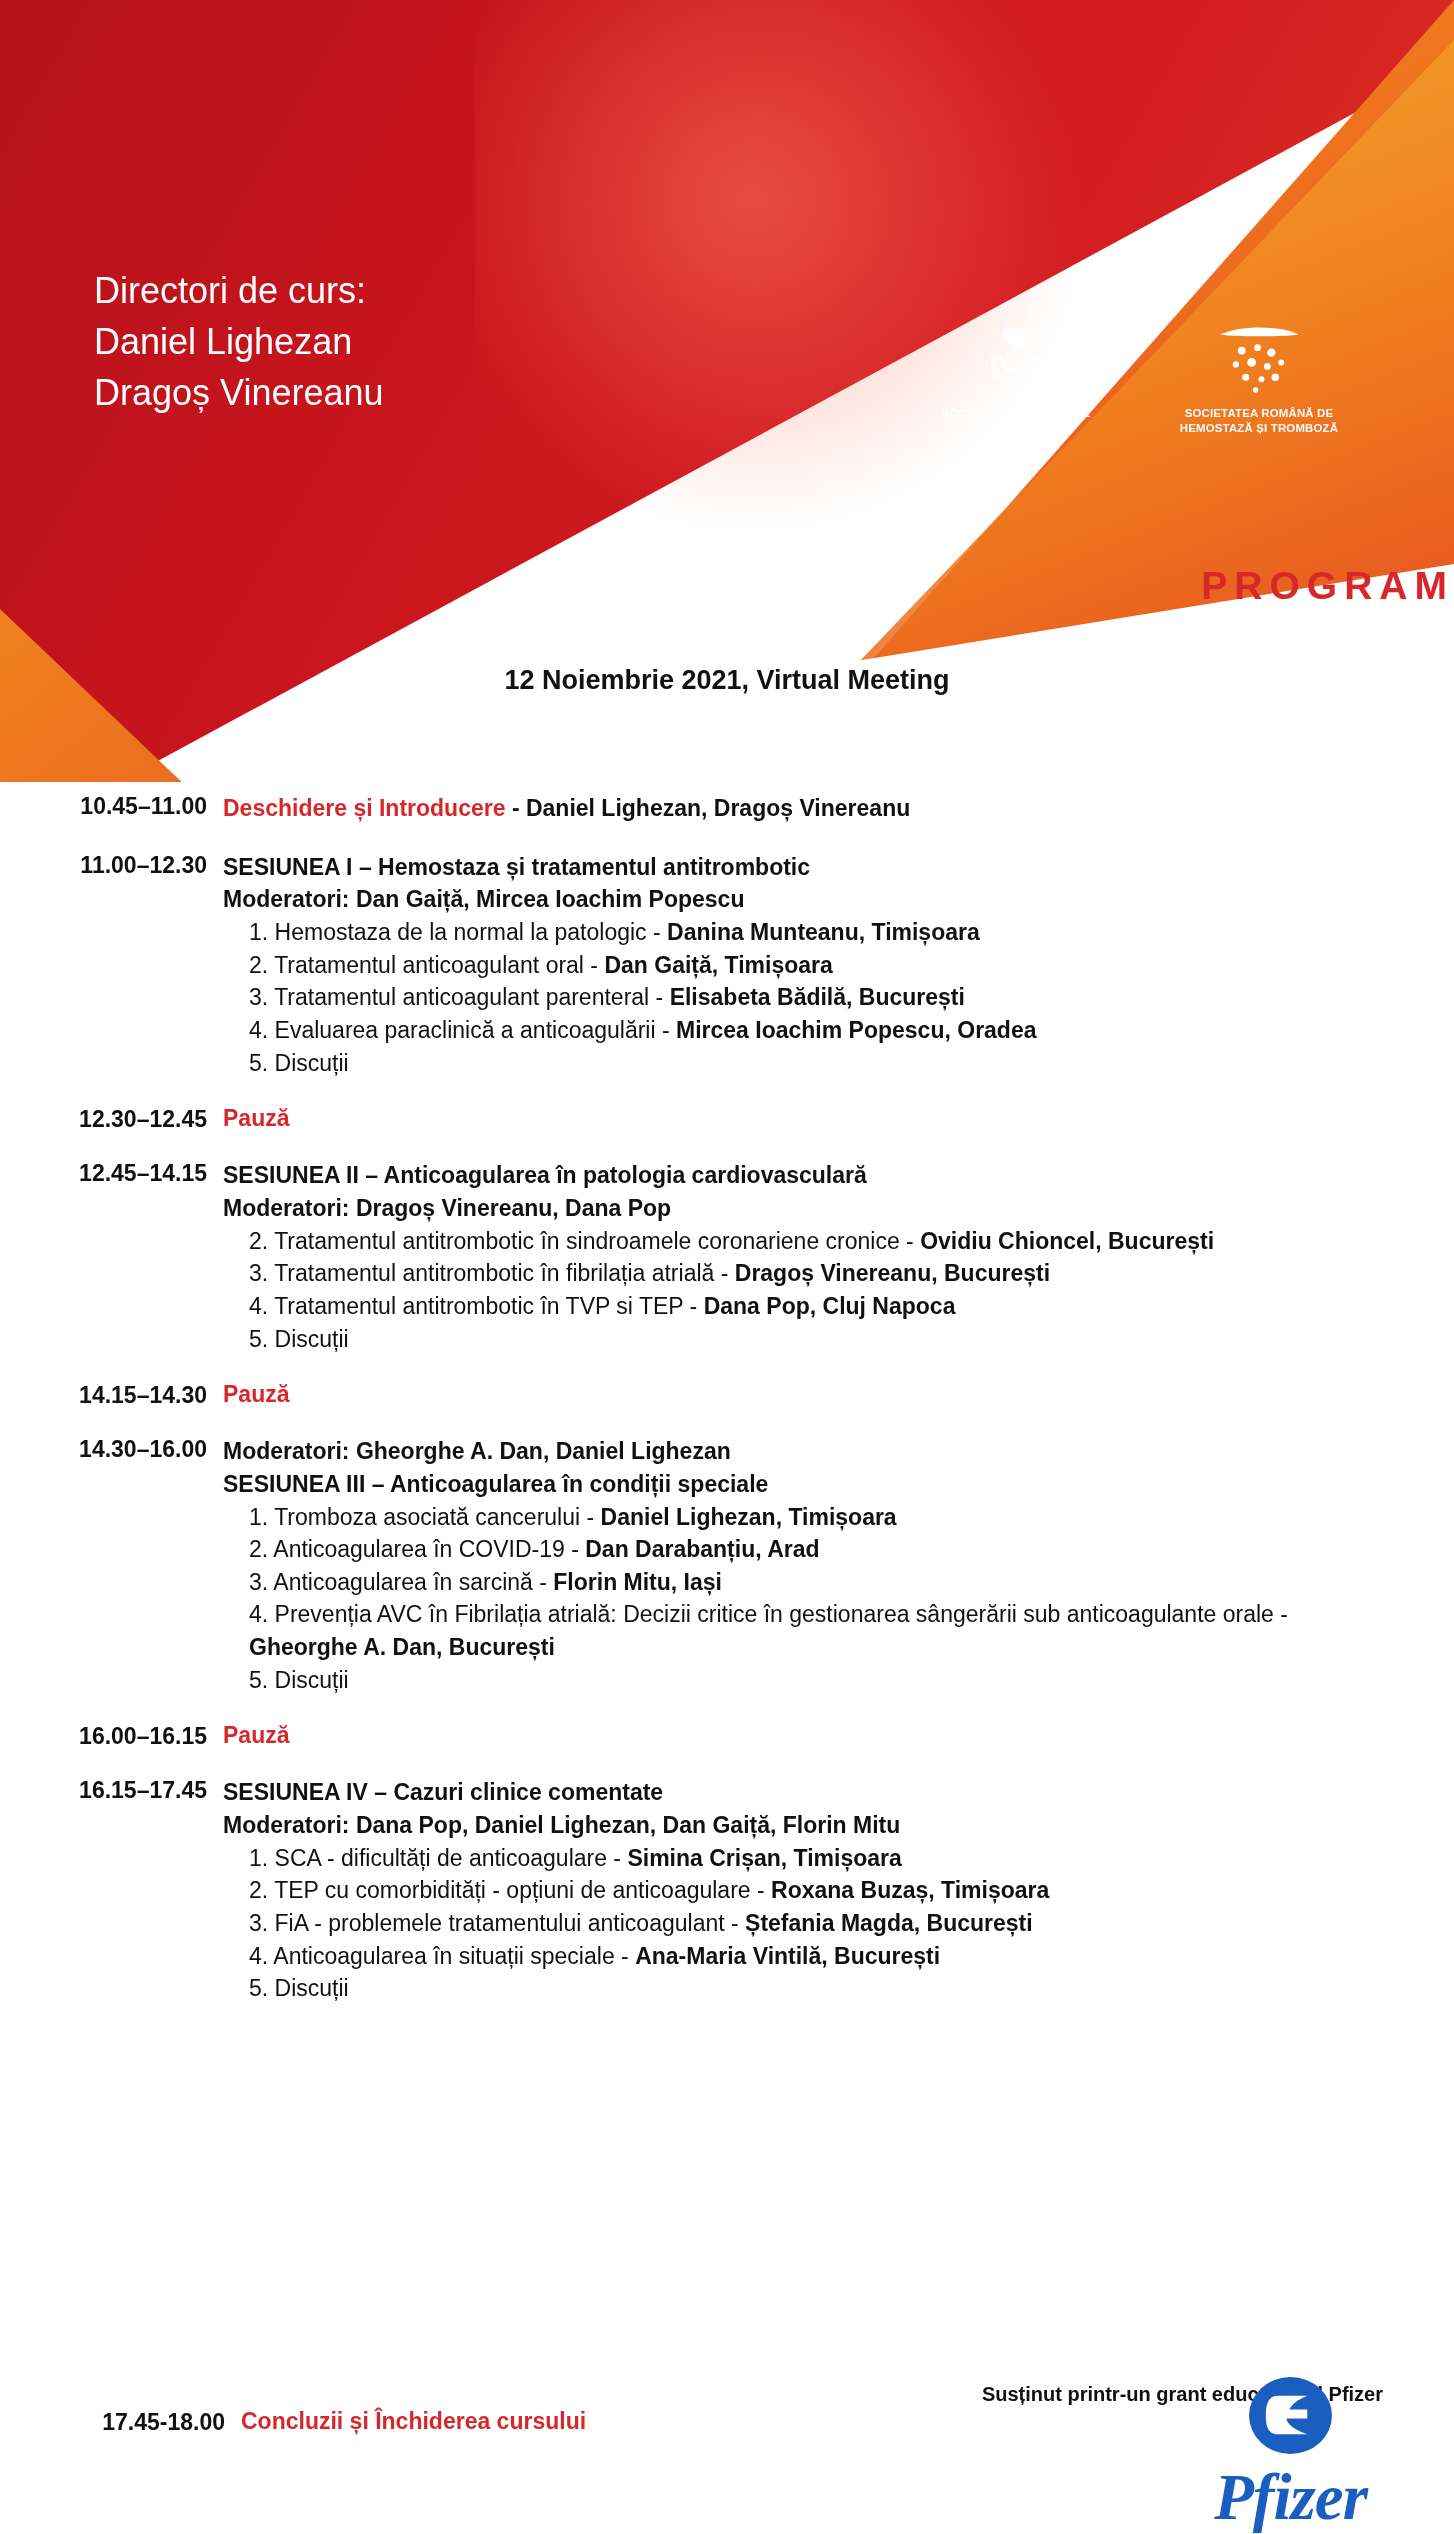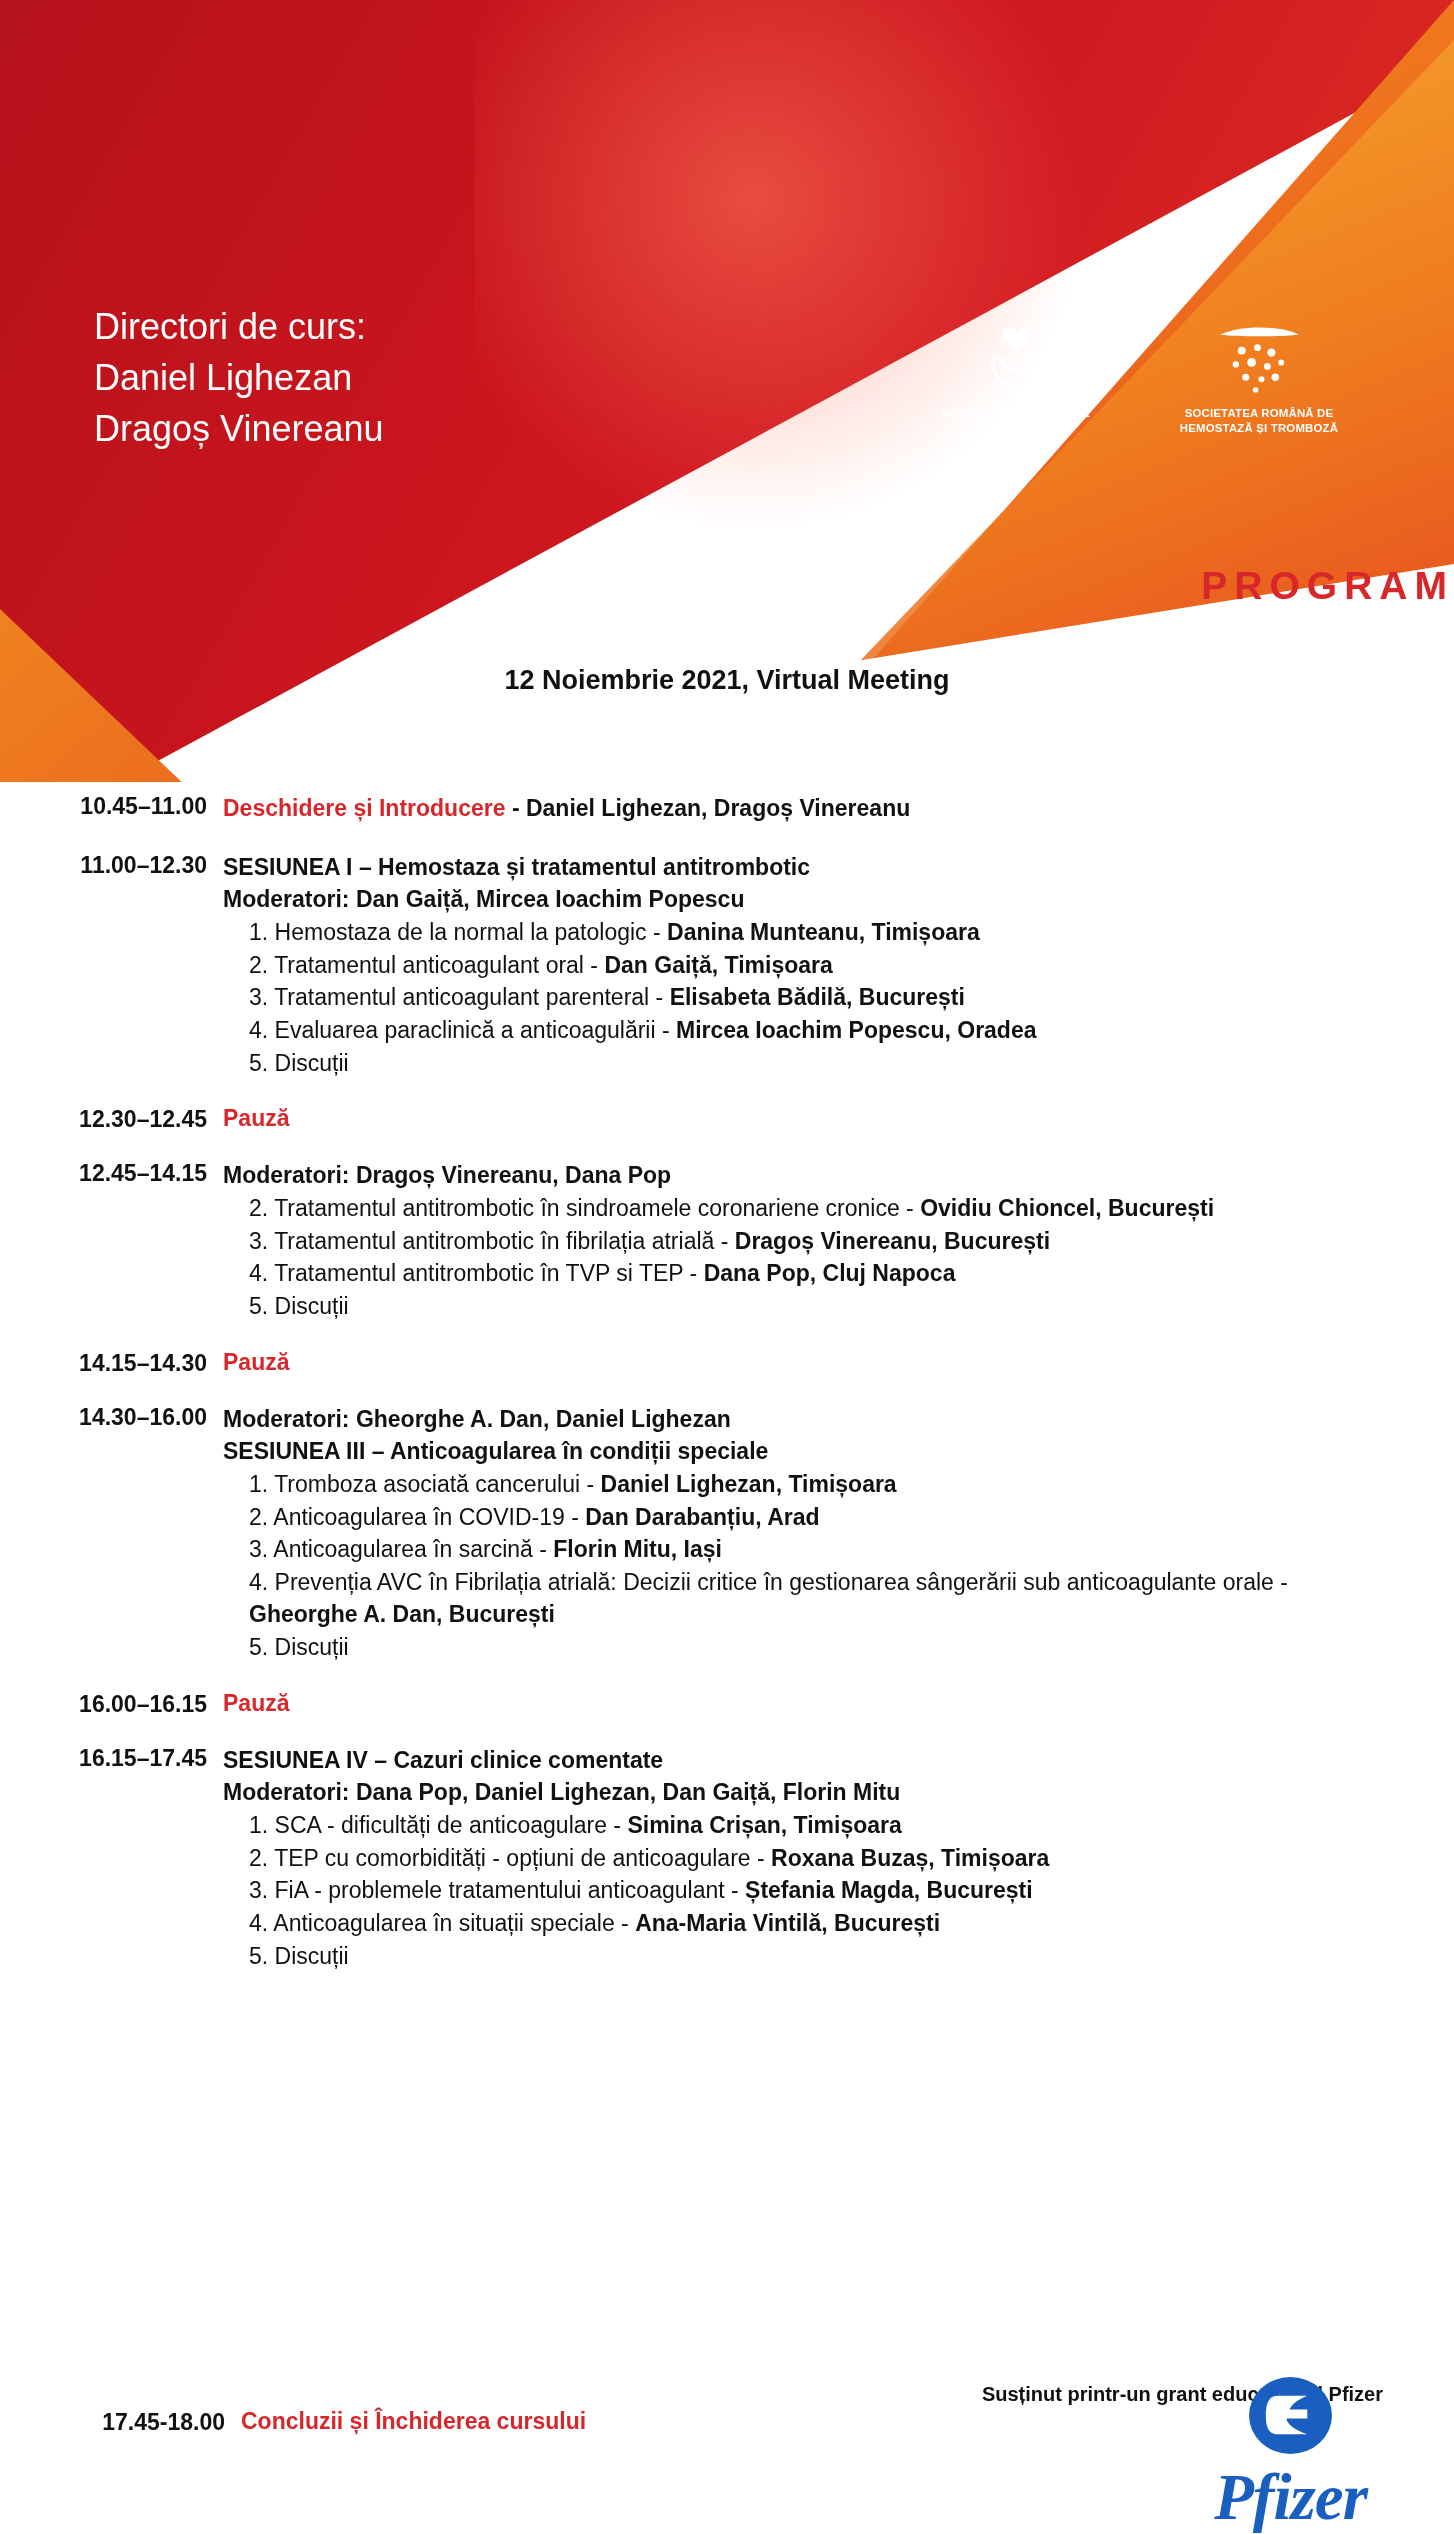--- a/index.html
+++ b/index.html
@@ -74,21 +74,20 @@
     line-height: 1;
     white-space: nowrap;
   }
   .directors {
     position: absolute;
     left: 94px; top: 265px;
     color: #ffffff;
     font-size: 36px;
     line-height: 1.42;
     font-weight: 300;
-    margin-top: 36px;
   }
   .directors div { white-space: nowrap; }
 
   
   .logos {
     position: absolute;
     right: 101px; top: 315px;
     display: flex;
     gap: 55px;
     align-items: flex-start;
@@ -263,20 +262,21 @@
     </div>
     <div class="row">
       <div class="time">12.30–12.45</div>
       <div class="body">
         <div class="pauza">Pauză</div>
       </div>
     </div>
     <div class="row">
       <div class="time">12.45–14.15</div>
       <div class="body">
+        <div class="line head">SESIUNEA II – Anticoagularea în patologia cardiovasculară</div>
         <div class="line head">Moderatori: Dragoș Vinereanu, Dana Pop</div>
         <div class="line indent"><span>2. Tratamentul antitrombotic în sindroamele coronariene cronice - </span><span class="bold">Ovidiu Chioncel, București</span></div>
         <div class="line indent"><span>3. Tratamentul antitrombotic în fibrilația atrială - </span><span class="bold">Dragoș Vinereanu, București</span></div>
         <div class="line indent"><span>4. Tratamentul antitrombotic în TVP si TEP - </span><span class="bold">Dana Pop, Cluj Napoca</span></div>
         <div class="line indent"><span>5. Discuții</span></div>
       </div>
     </div>
     <div class="row">
       <div class="time">14.15–14.30</div>
       <div class="body">

